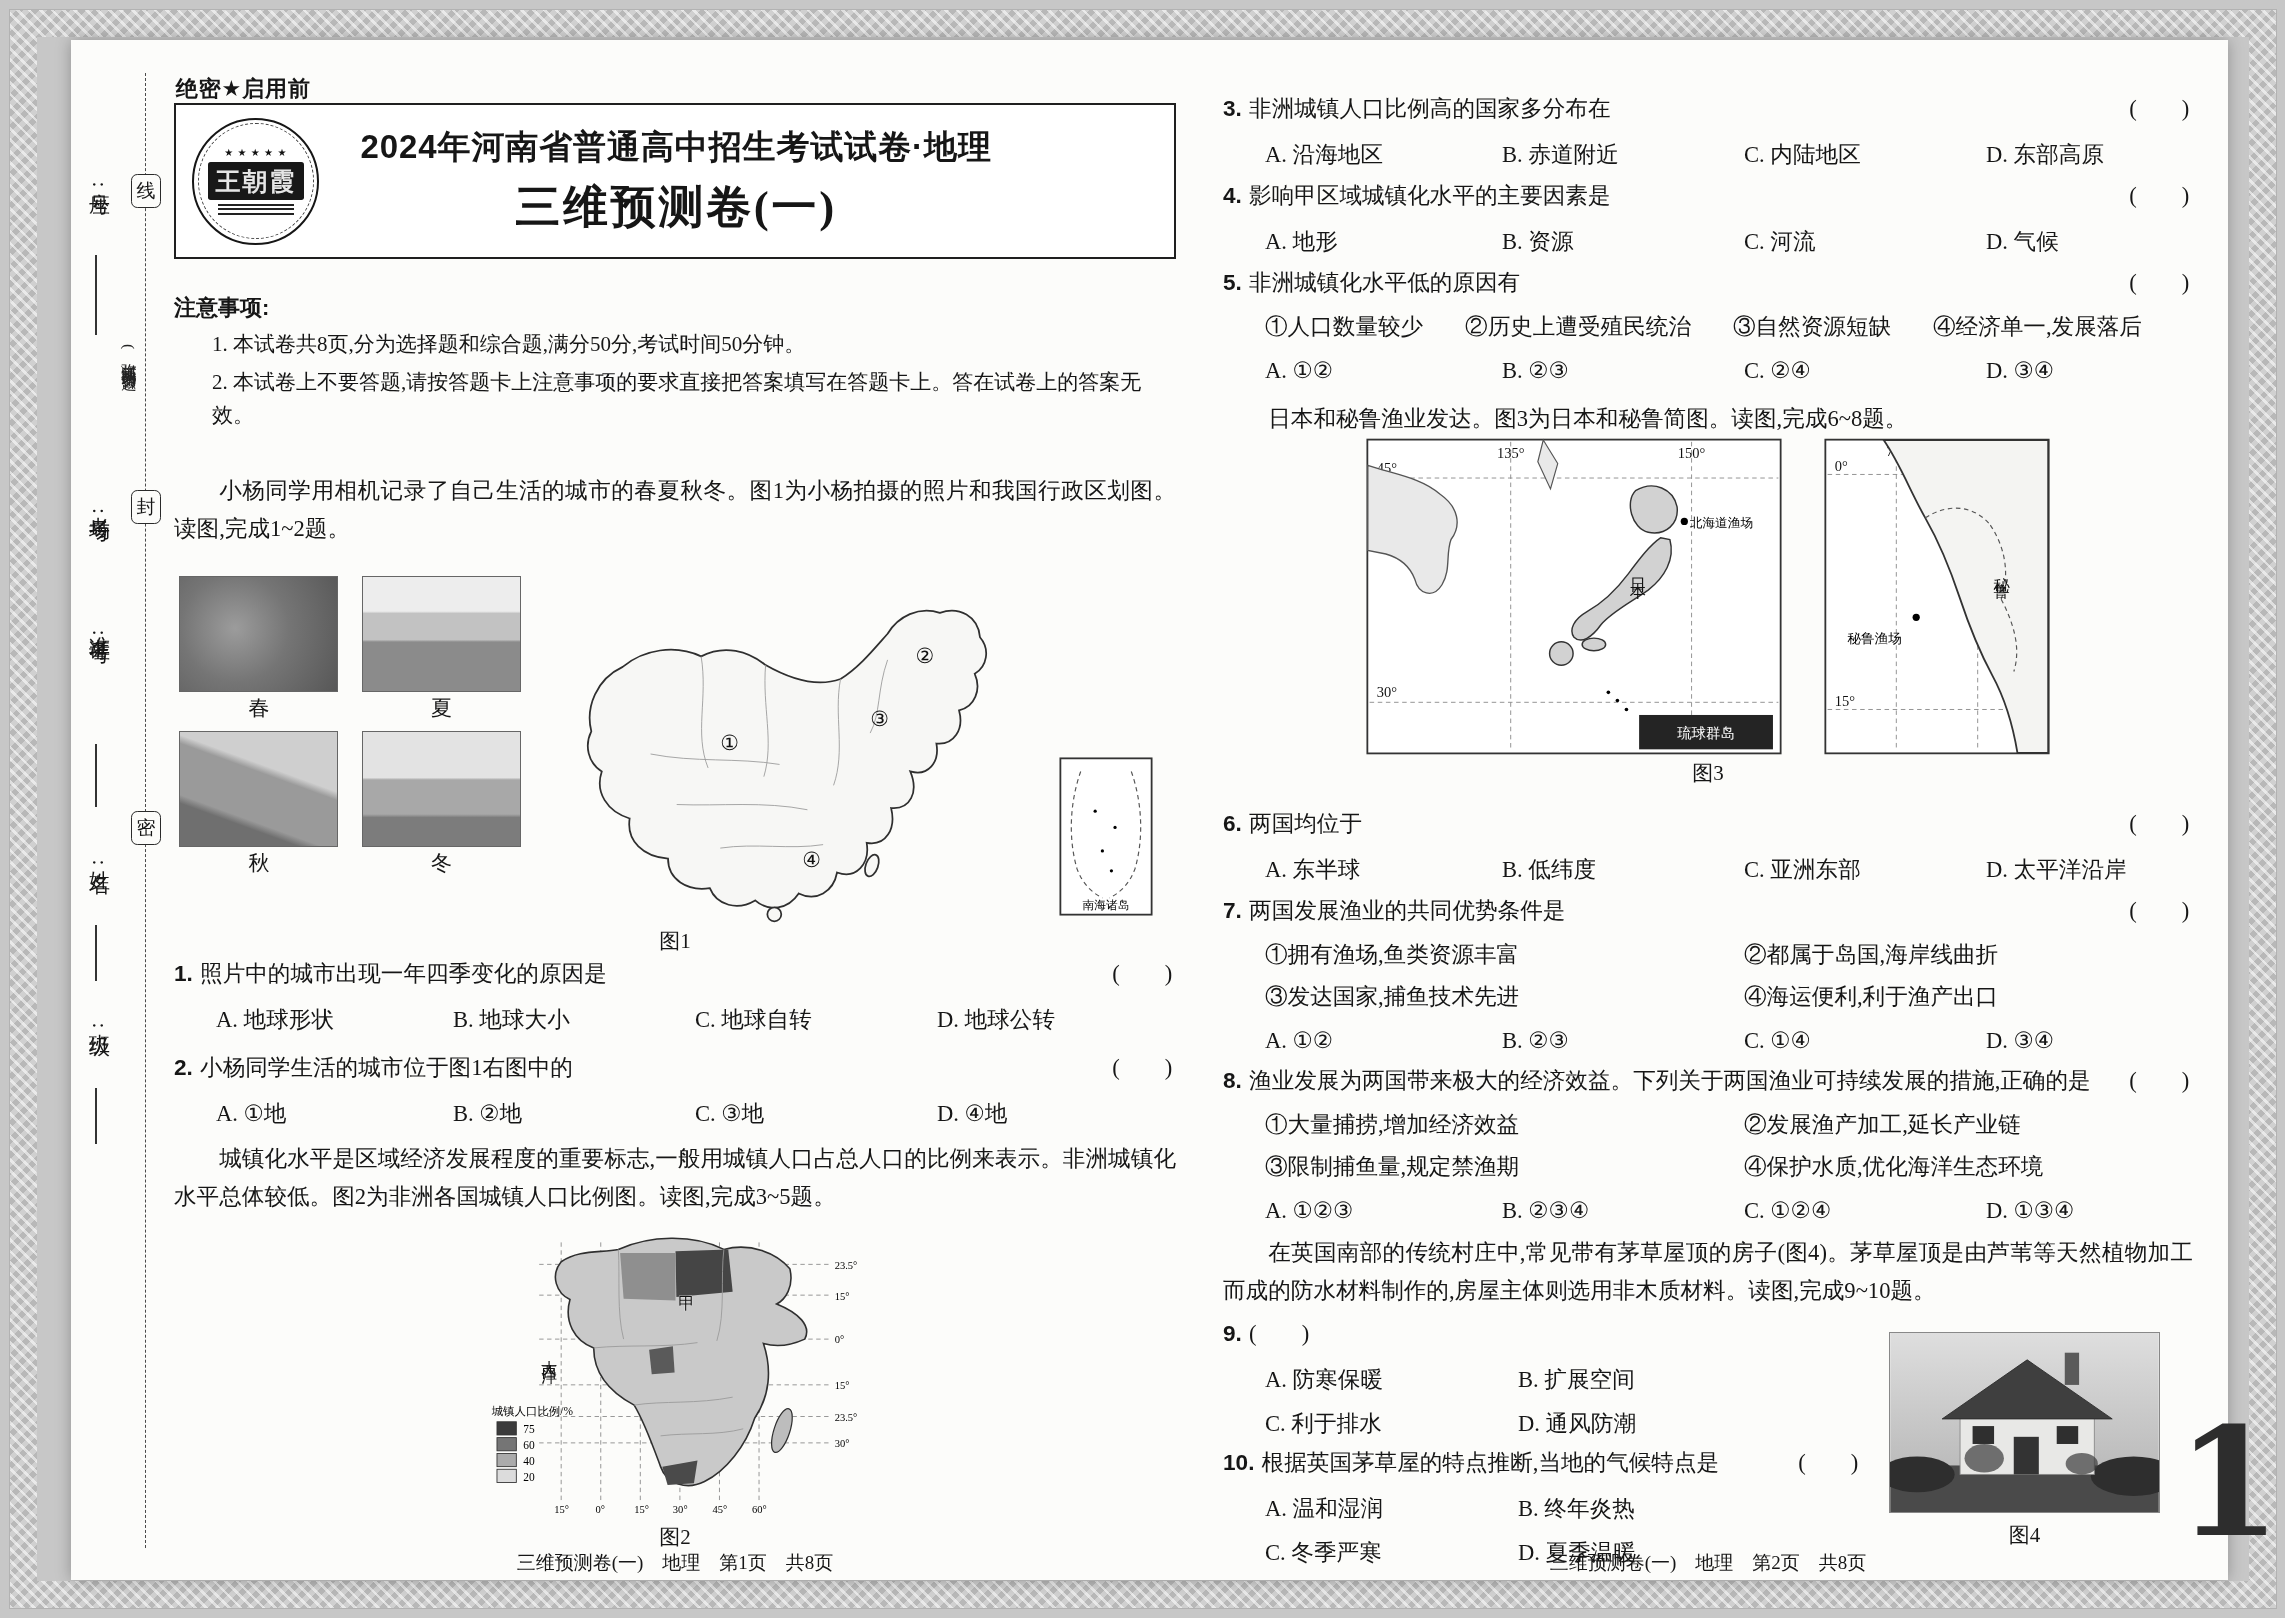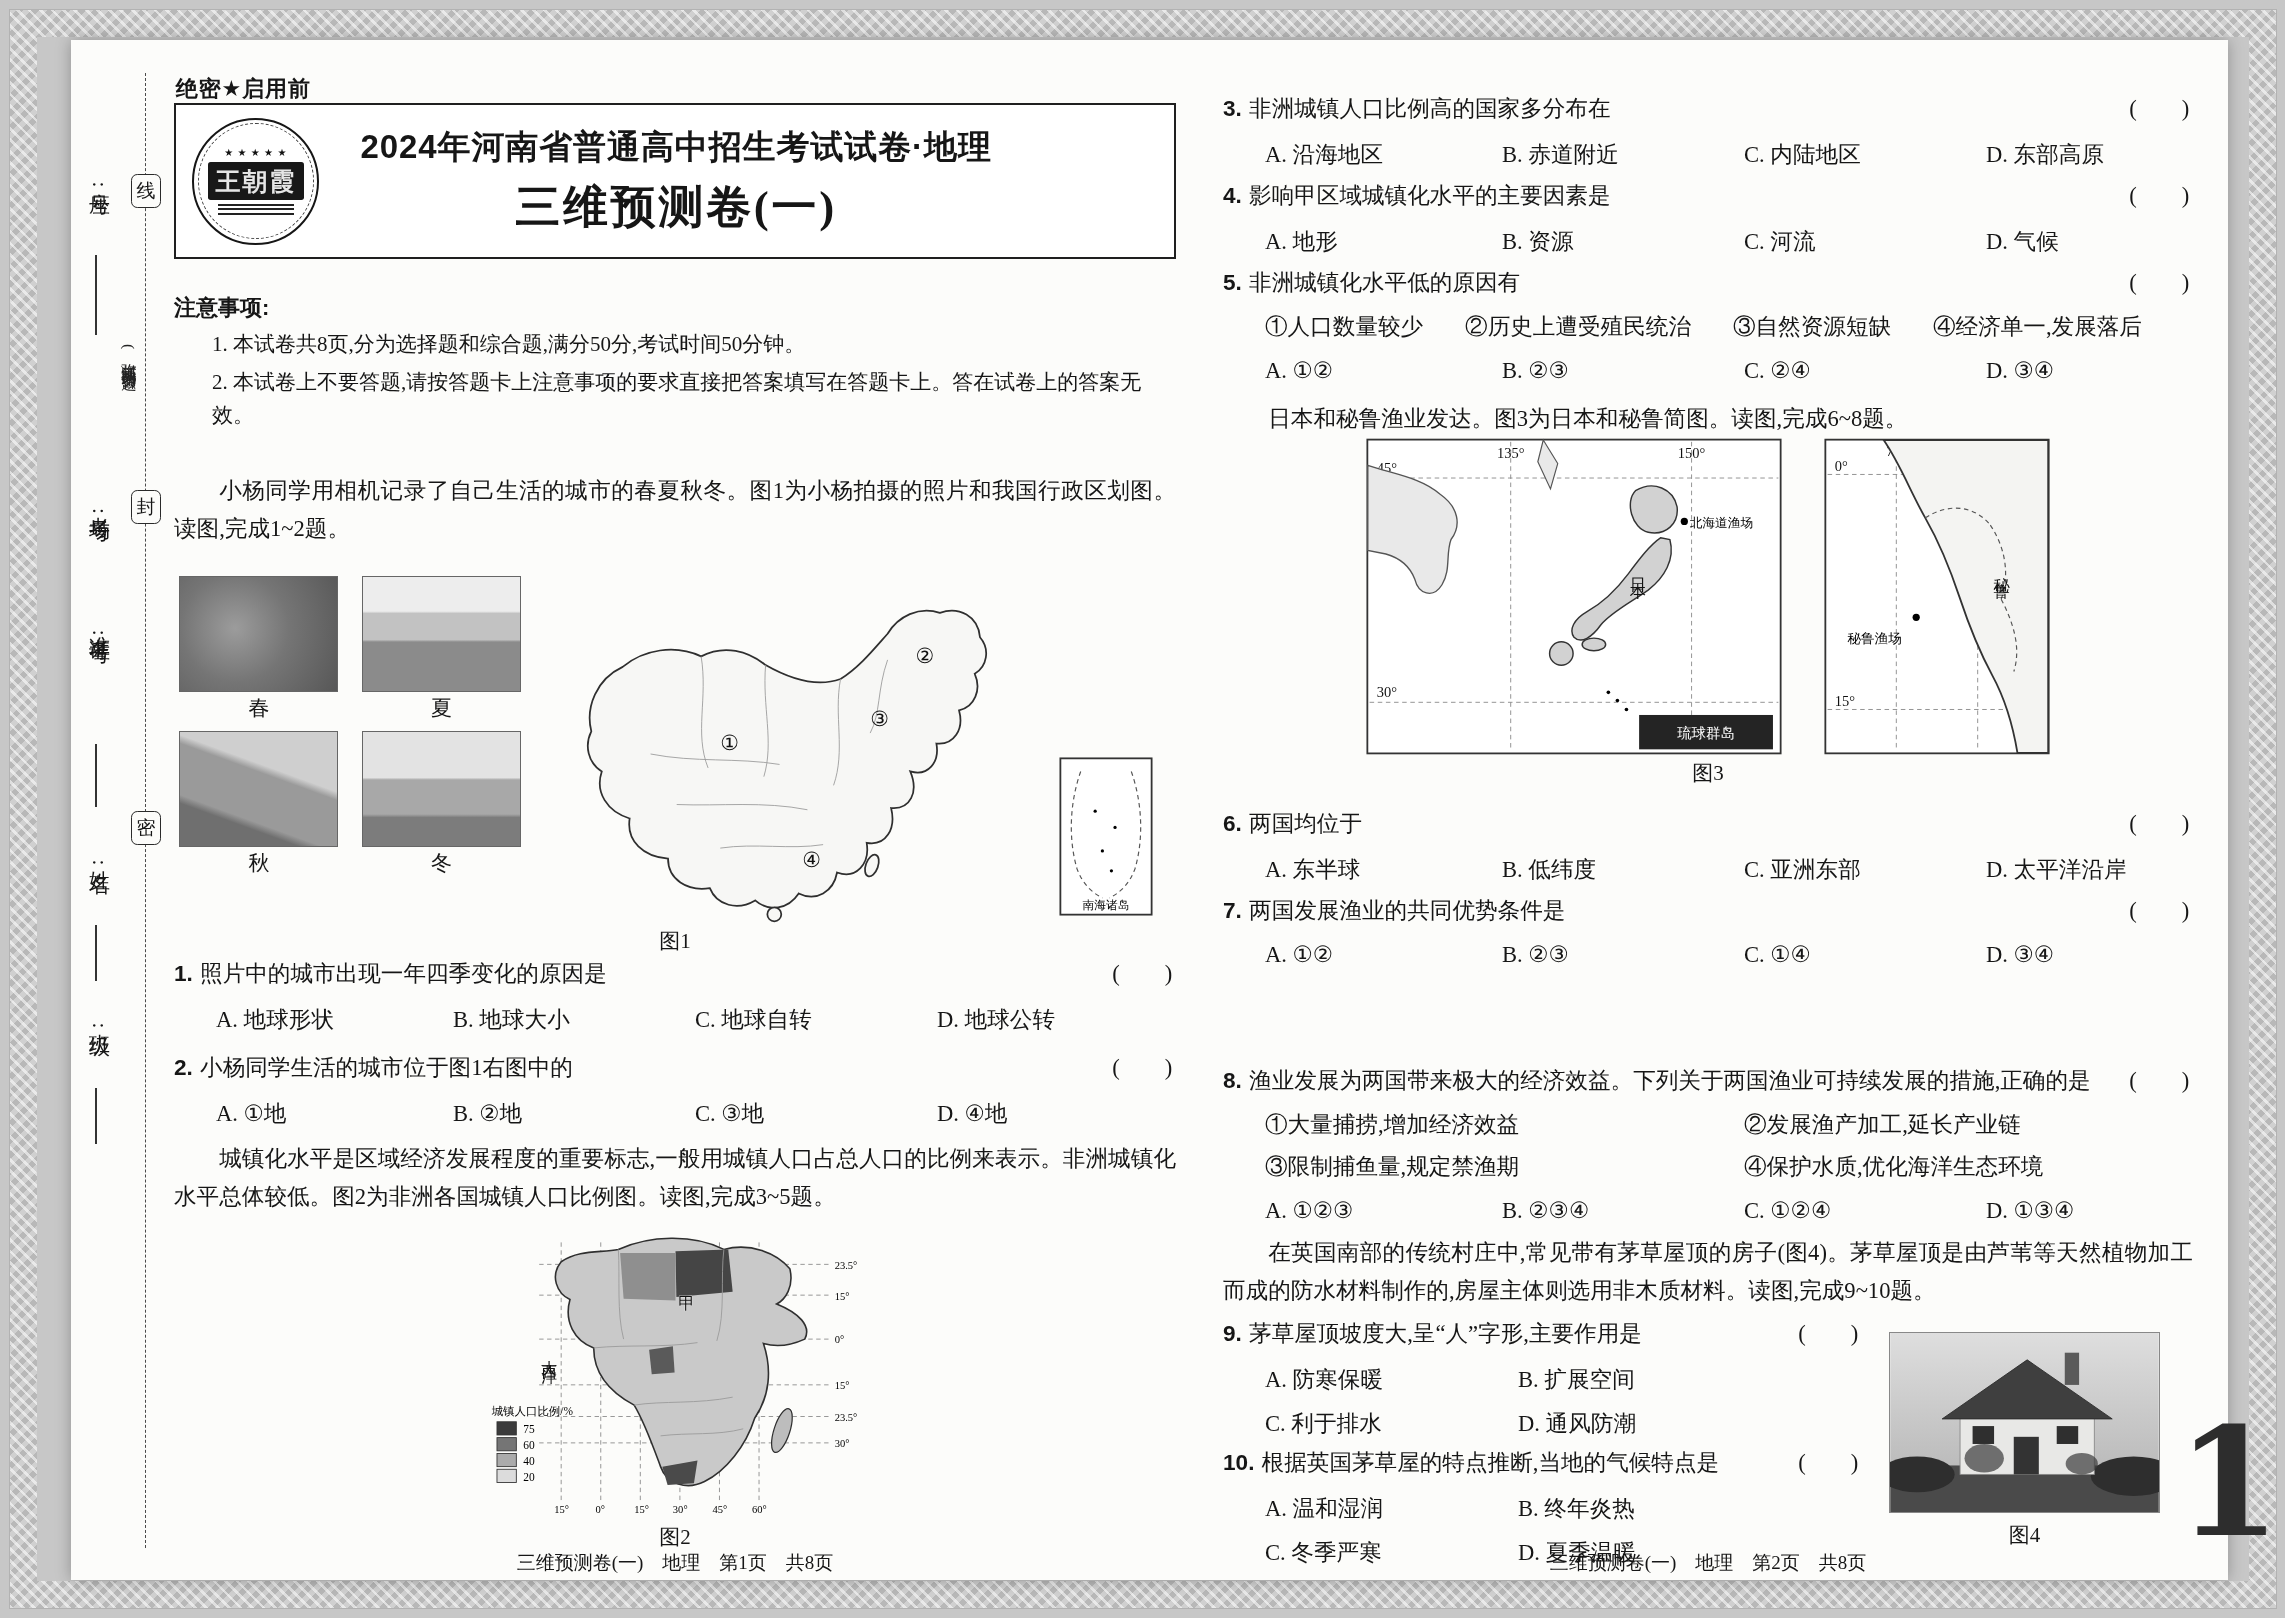--- a/index.html
+++ b/index.html
@@ -404,20 +404,26 @@
           <span>D. 太平洋沿岸</span>
         </div>
       </div>
 
       <div class="question" style="top:856px">
         <div class="qhead">
             <span class="qnum">7.</span>
             <span class="qtext">两国发展渔业的共同优势条件是</span>
             <span class="qbracket">(　　)</span>
           </div>
+        <div class="items-grid">
+          <span>①拥有渔场,鱼类资源丰富</span>
+          <span>②都属于岛国,海岸线曲折</span>
+          <span>③发达国家,捕鱼技术先进</span>
+          <span>④海运便利,利于渔产出口</span>
+        </div>
         <div class="opts4">
           <span>A. ①②</span>
           <span>B. ②③</span>
           <span>C. ①④</span>
           <span>D. ③④</span>
         </div>
       </div>
 
       <div class="question" style="top:1026px">
         <div class="qhead">
@@ -437,21 +443,20 @@
           <span>C. ①②④</span>
           <span>D. ①③④</span>
         </div>
       </div>
 
       <p class="intro" style="top:1194px">在英国南部的传统村庄中,常见带有茅草屋顶的房子(图4)。茅草屋顶是由芦苇等天然植物加工而成的防水材料制作的,房屋主体则选用非木质材料。读图,完成9~10题。</p>
 
       <div class="question narrow" style="top:1279px">
         <div class="qhead">
             <span class="qnum">9.</span>
-            <span class="qtext">茅草屋顶坡度大,呈“人”字形,主要作用是</span>
             <span class="qbracket">(　　)</span>
           </div>
         <div class="opts2">
           <span>A. 防寒保暖</span>
           <span>B. 扩展空间</span>
           <span>C. 利于排水</span>
           <span>D. 通风防潮</span>
         </div>
       </div>
 

